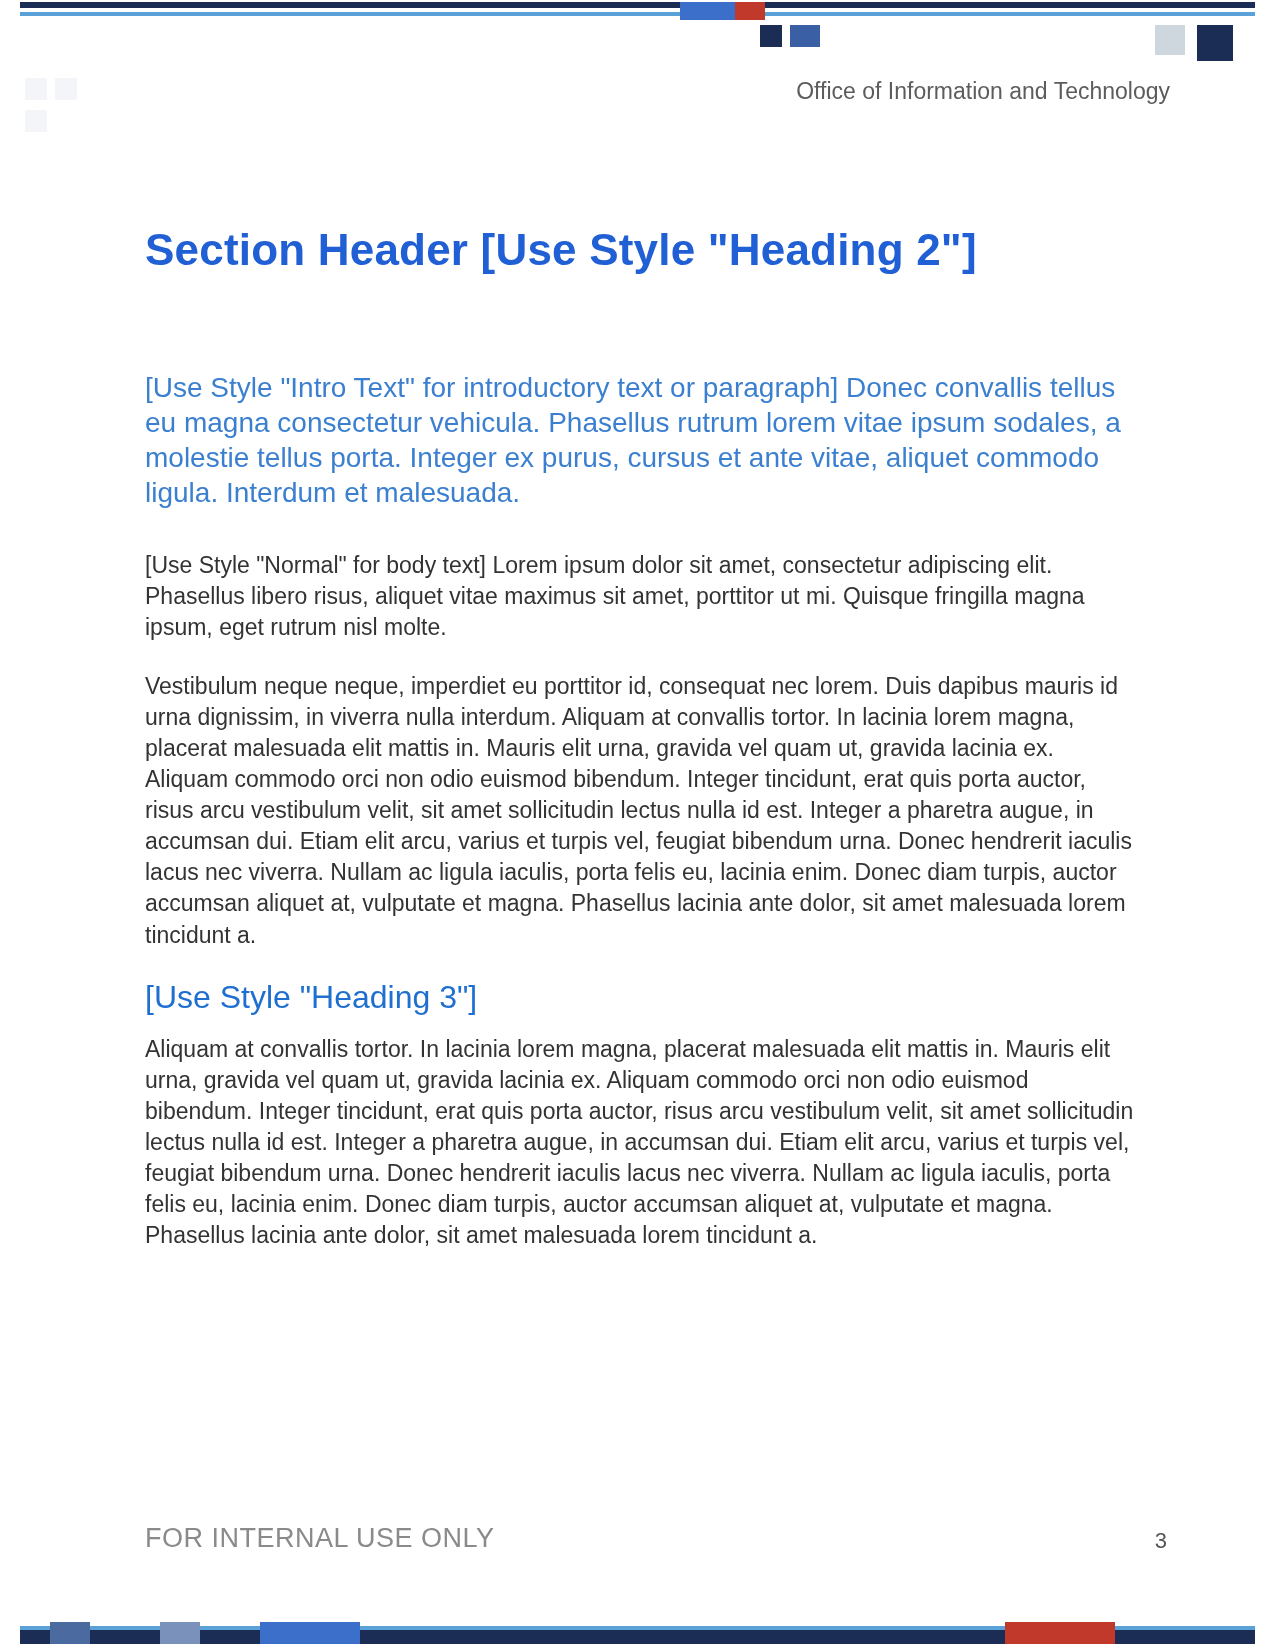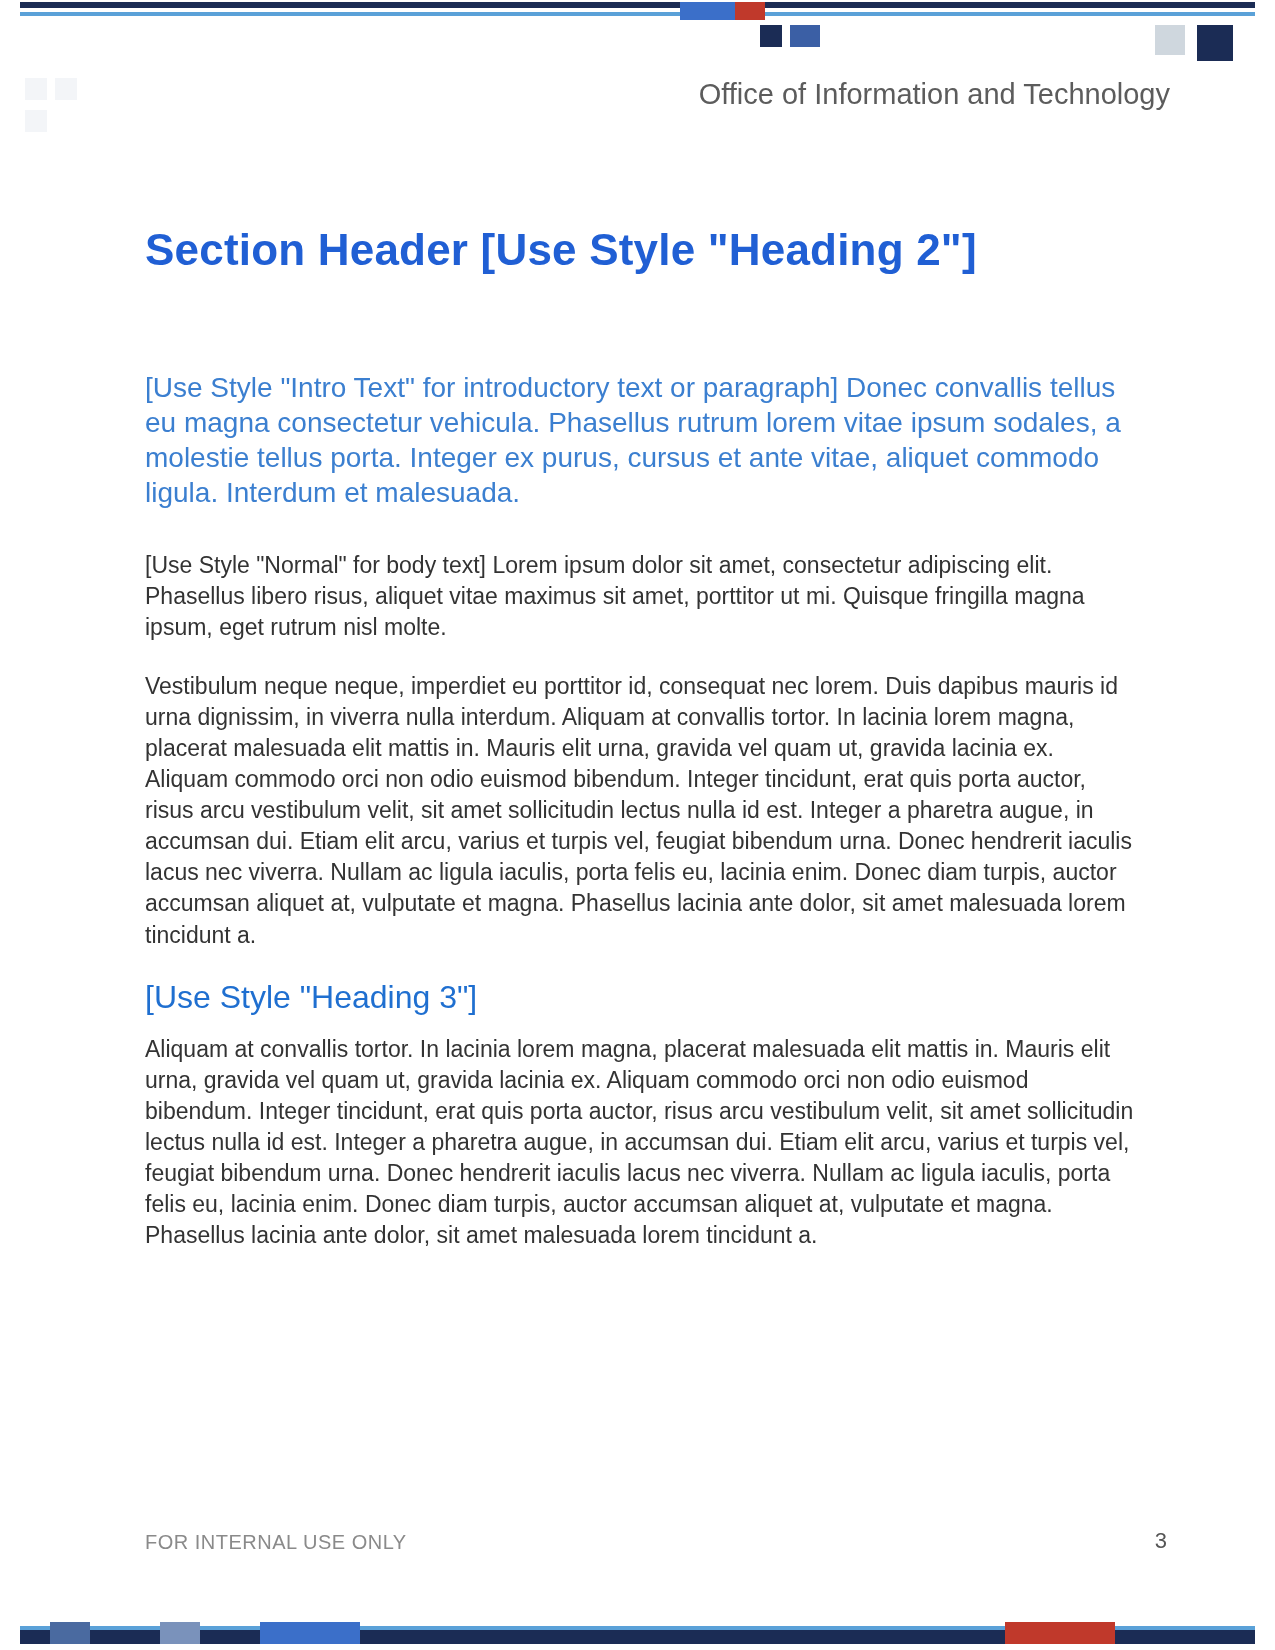--- a/index.html
+++ b/index.html
@@ -58,21 +58,21 @@
   .bot-accent-blue1 { position:absolute; bottom:6px; left:260px; width:100px; height:22px; background:#3b6fc9; }
   .bot-accent-red1  { position:absolute; bottom:6px; right:160px; width:110px; height:22px; background:#c0392b; }
   .bot-accent-pale1 { position:absolute; bottom:6px; left:50px; width:40px; height:22px; background:#4a6aa0; }
   .bot-accent-pale2 { position:absolute; bottom:6px; left:160px; width:40px; height:22px; background:#7a92bb; }
 
   
   .org {
     position:absolute;
     top:78px;
     right:105px;
-    font-size:29px;
+    font-size:23px;
     font-weight:300;
     color:#5c5c5c;
   }
   
   .content {
     position:absolute;
     top:225px;
     left:145px;
     width:990px;
   }
@@ -101,21 +101,21 @@
     font-size:32px;
     font-weight:400;
     color:#1f6fd0;
     margin:12px 0 18px 0;
   }
   
   .footer-left {
     position:absolute;
     left:145px;
     bottom:96px;
-    font-size:20px;
+    font-size:27px;
     font-weight:300;
     letter-spacing:0.5px;
     color:#8a8a8a;
   }
   .footer-right {
     position:absolute;
     right:108px;
     bottom:96px;
     font-size:22px;
     font-weight:300;

